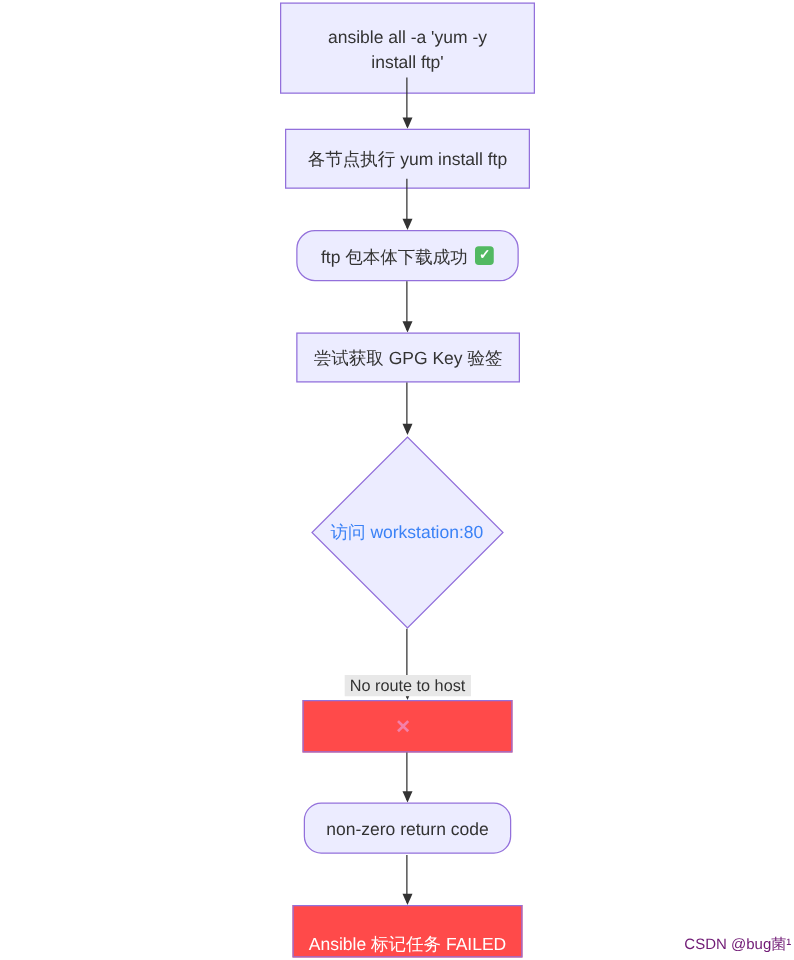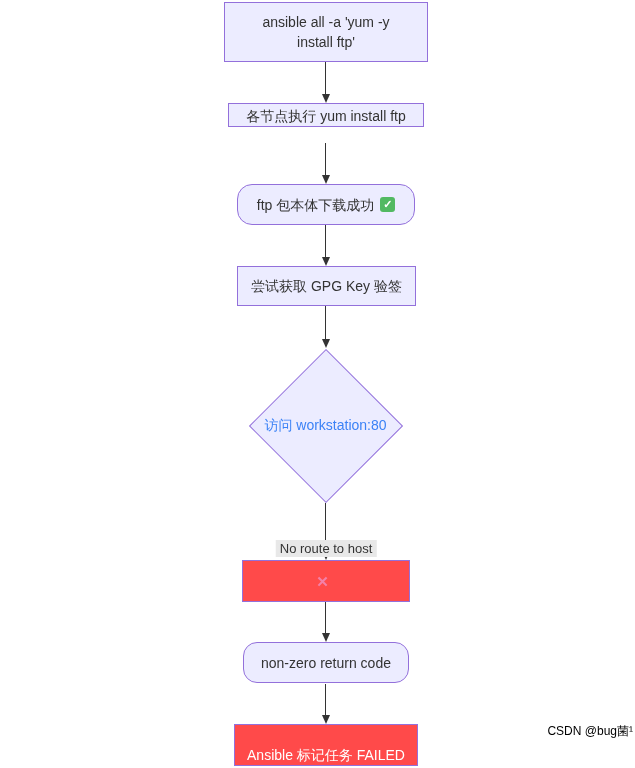--- a/index.html
+++ b/index.html
@@ -94,39 +94,39 @@
     display: inline-block;
     margin-right: 7px;
     color: #f480a8;
     font-size: 15px;
     font-weight: bold;
     line-height: 1;
   }
   .watermark {
     position: absolute;
     right: 2px;
-    top: 723px;
+    top: 747px;
     font-size: 12px;
-    color: #000000;
+    color: #701a75;
     white-space: nowrap;
   }
 </style>
 </head>
 <body>
 
 <div id="canvas">
 
-  <div class="node" style="left:224px; top:2px; width:204px; height:60px;">
+  <div class="node" style="left:224px; top:2px; width:204px; height:73px;">
     <span class="lbl" style="max-width:160px;">ansible all -a 'yum -y install ftp'</span>
   </div>
 
   <div class="edge-line" style="left:325px; top:62px; height:39px;"></div>
   <div class="edge-head" style="left:322px; top:94px;"></div>
 
-  <div class="node" style="left:228px; top:103px; width:196px; height:24px;align-items:flex-end;">
+  <div class="node" style="left:228px; top:103px; width:196px; height:48px;">
     <span class="lbl">各节点执行 yum install ftp</span>
   </div>
 
   <div class="edge-line" style="left:325px; top:143px; height:39px;"></div>
   <div class="edge-head" style="left:322px; top:175px;"></div>
 
   <div class="node" style="left:237px; top:184px; width:178px; height:41px;border-radius:15px;">
     <span class="lbl">ftp 包本体下载成功</span>
     <span class="check-icon">✓</span>
   </div>

